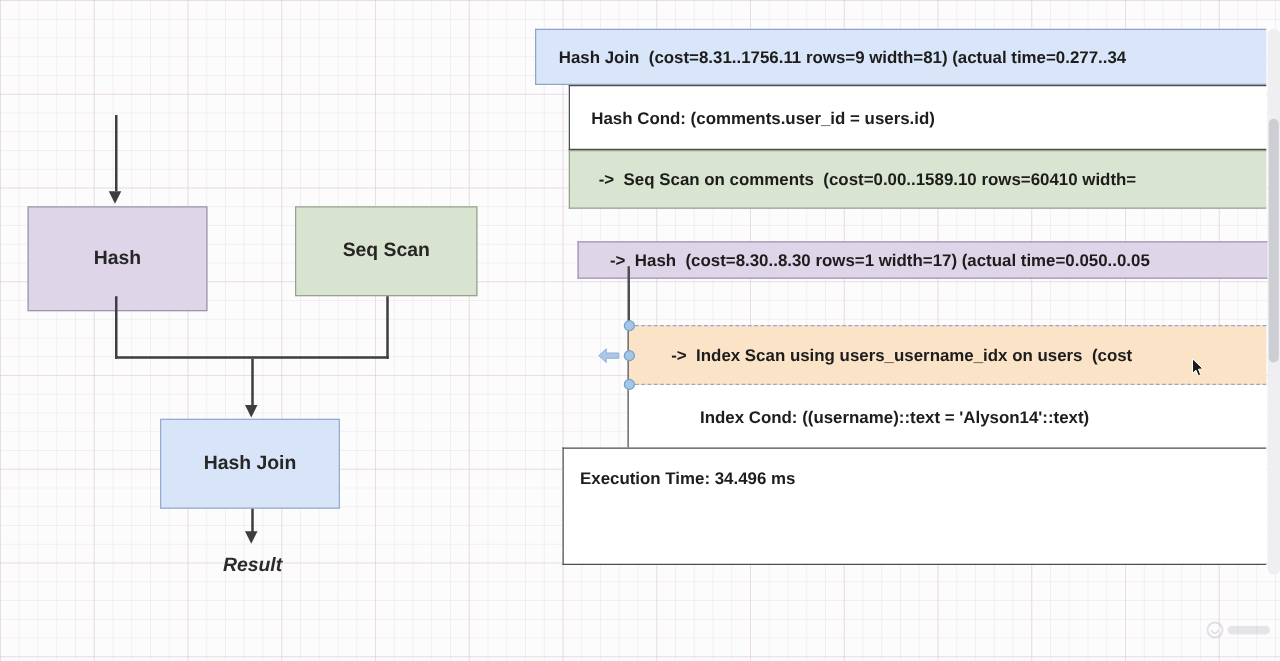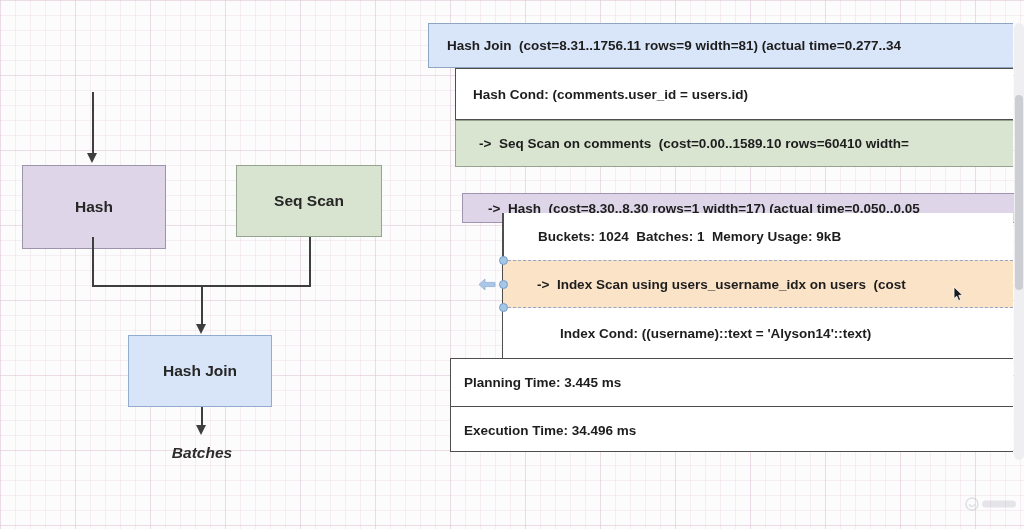--- a/index.html
+++ b/index.html
@@ -125,51 +125,45 @@
   <div class="vline" id="line-a"></div>
   <div class="arrow-down" id="ah-a"></div>
   <div class="vline" id="line-b"></div>
   <div class="vline" id="line-c"></div>
   <div class="hline" id="line-h"></div>
   <div class="vline" id="line-d"></div>
   <div class="arrow-down" id="ah-d"></div>
   <div class="vline" id="line-e"></div>
   <div class="arrow-down" id="ah-e"></div>
 
-  <div id="result-label">Batches</div>
+  <div id="result-label">Result</div>
 
   <div class="prow" id="row-hashjoin">
     <span>Hash Join  (cost=8.31..1756.11 rows=9 width=81) (actual time=0.277..34</span>
   </div>
   <div class="prow" id="row-hashcond">
     <span>Hash Cond: (comments.user_id = users.id)</span>
   </div>
   <div class="prow" id="row-seqscan">
     <span>-&gt;  Seq Scan on comments  (cost=0.00..1589.10 rows=60410 width=</span>
   </div>
   <div class="prow" id="row-hash">
     <span>-&gt;  Hash  (cost=8.30..8.30 rows=1 width=17) (actual time=0.050..0.05</span>
   </div>
-  <div class="prow" id="row-buckets">
-    <span>Buckets: 1024  Batches: 1  Memory Usage: 9kB</span>
-  </div>
 
   <div id="vline-right"></div>
 
   <div class="prow" id="row-indexscan">
     <span>-&gt;  Index Scan using users_username_idx on users  (cost</span>
   </div>
   <div class="prow" id="row-indexcond">
     <span>Index Cond: ((username)::text = 'Alyson14'::text)</span>
   </div>
 
   <div id="timing-box">
-    <div class="trow">
-      <span>Planning Time: 3.445 ms</span>
-    </div>
     <div class="trow">
       <span>Execution Time: 34.496 ms</span>
     </div>
   </div>
 
   <div class="sel-handle" id="handle-tl"></div>
   <div class="sel-handle" id="handle-ml"></div>
   <div class="sel-handle" id="handle-bl"></div>
 
   <svg id="edge-arrow" viewBox="0 0 18 13">

